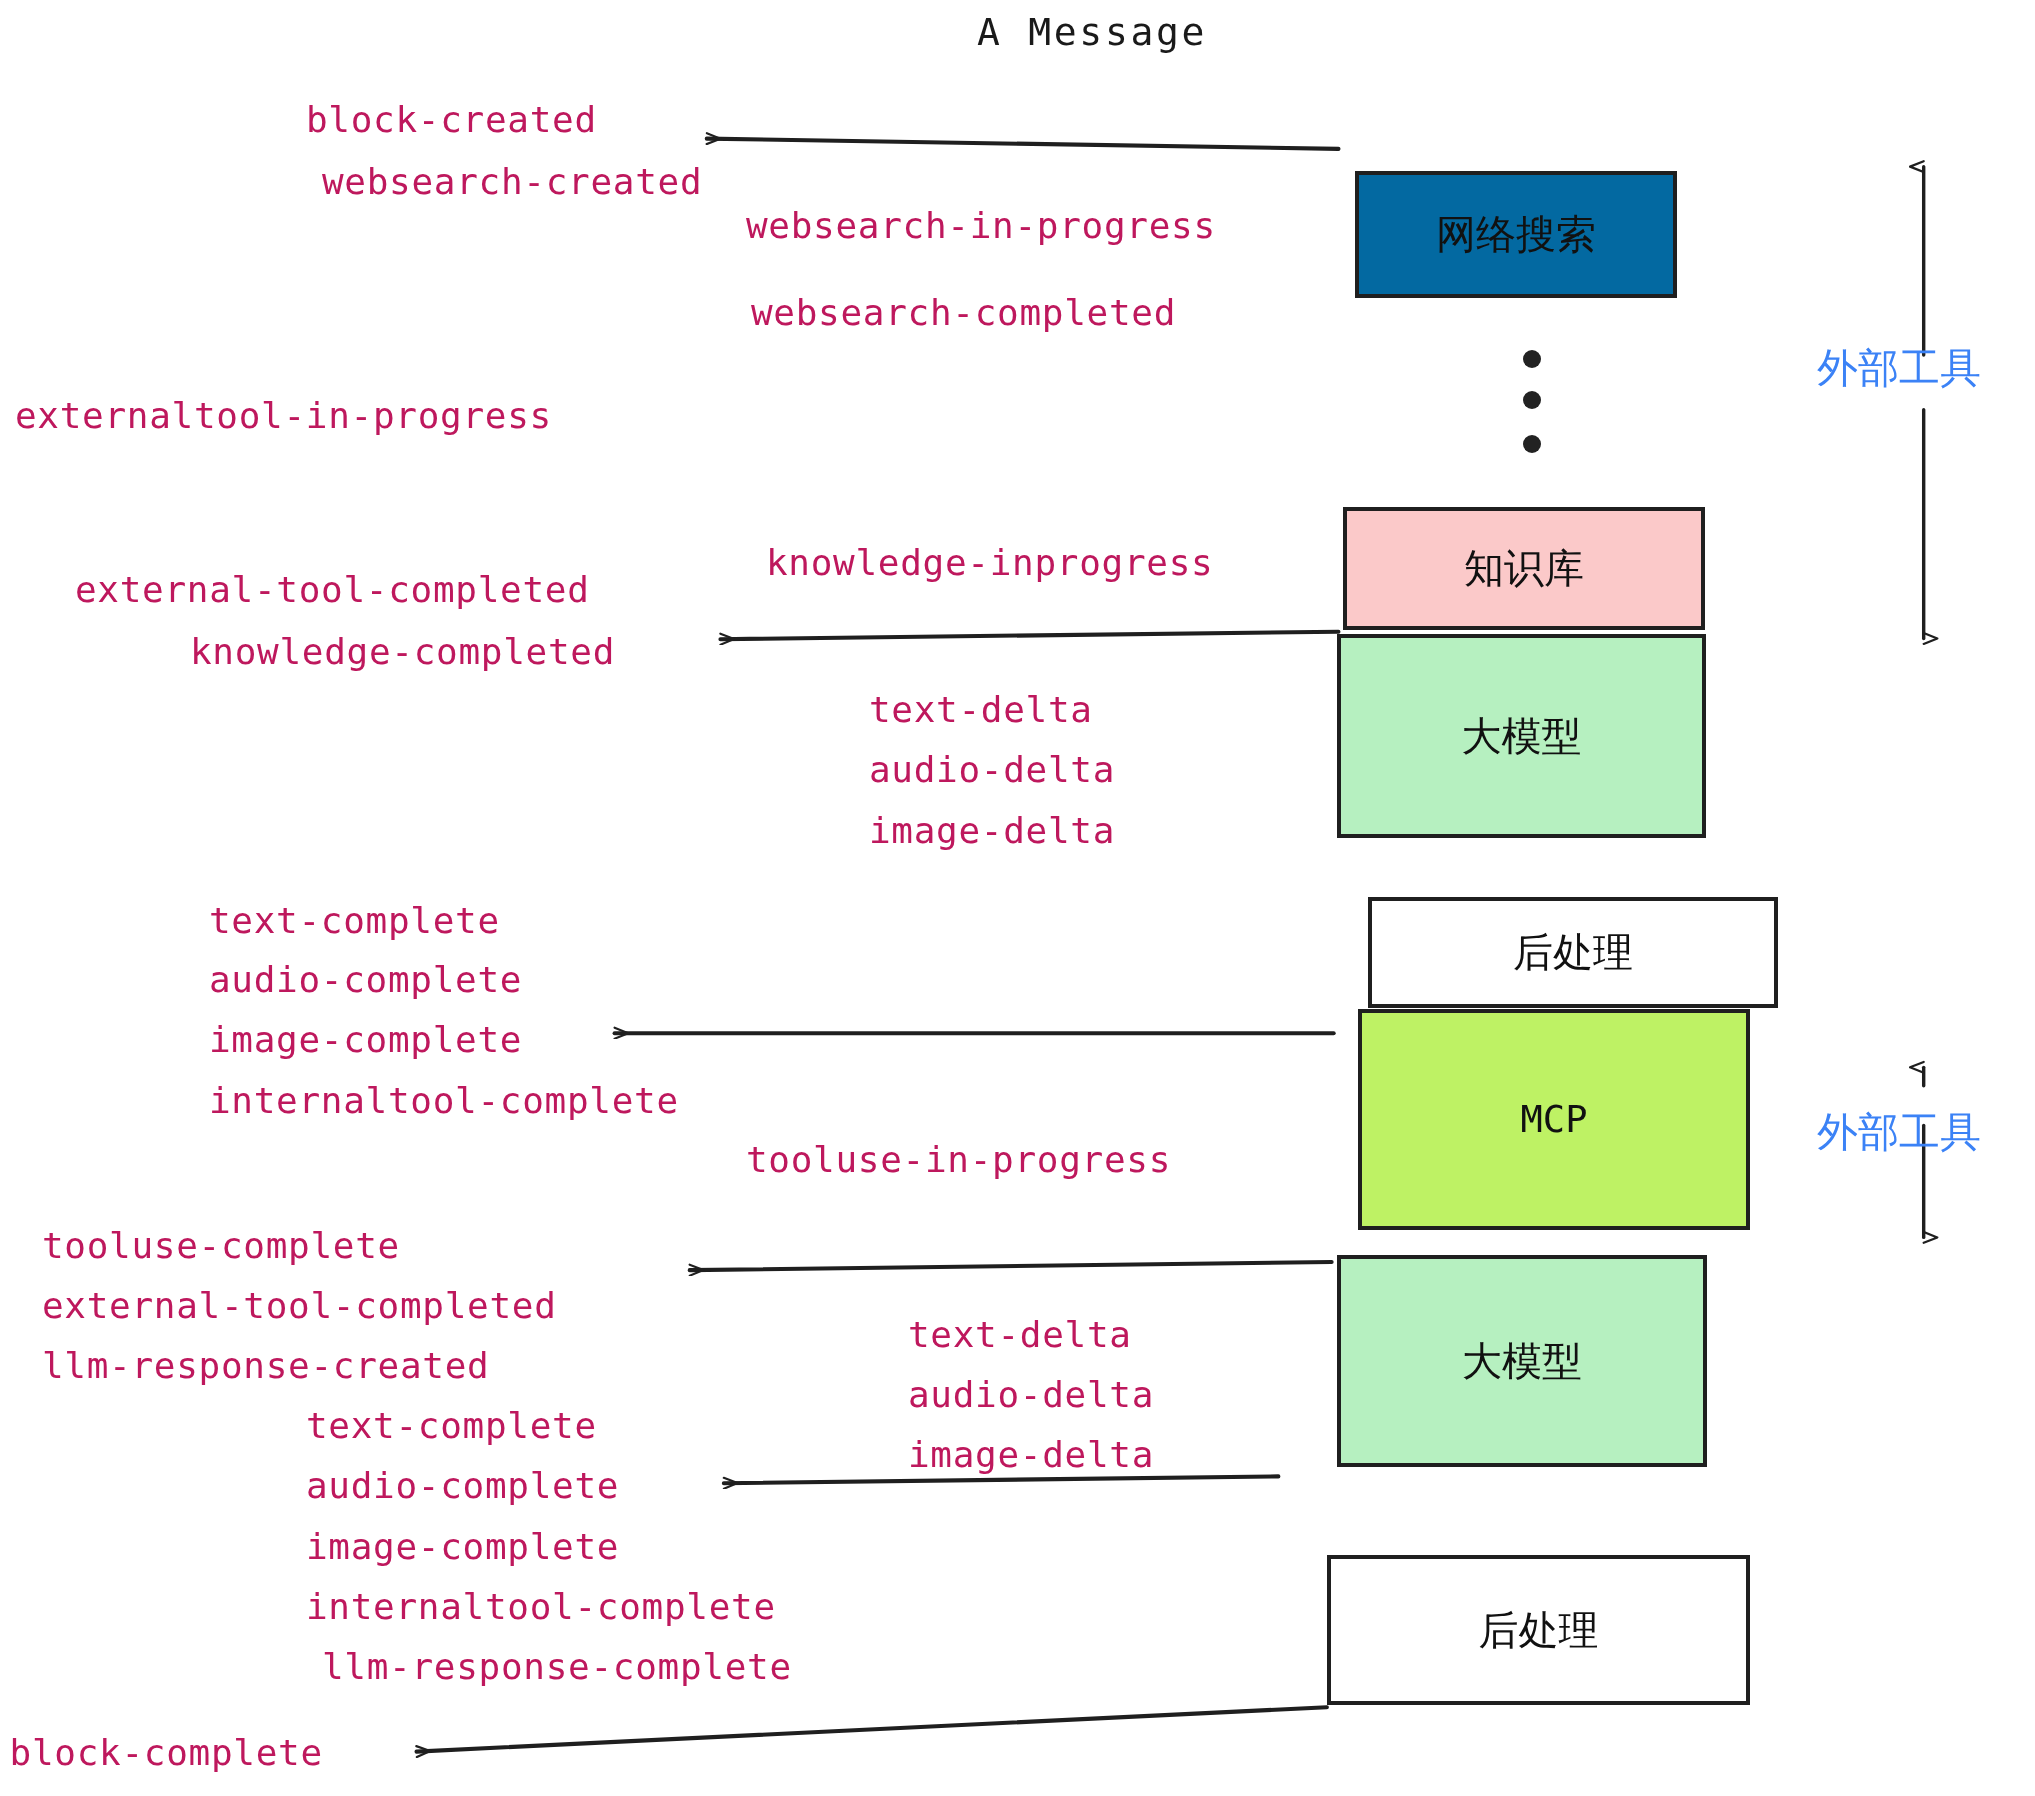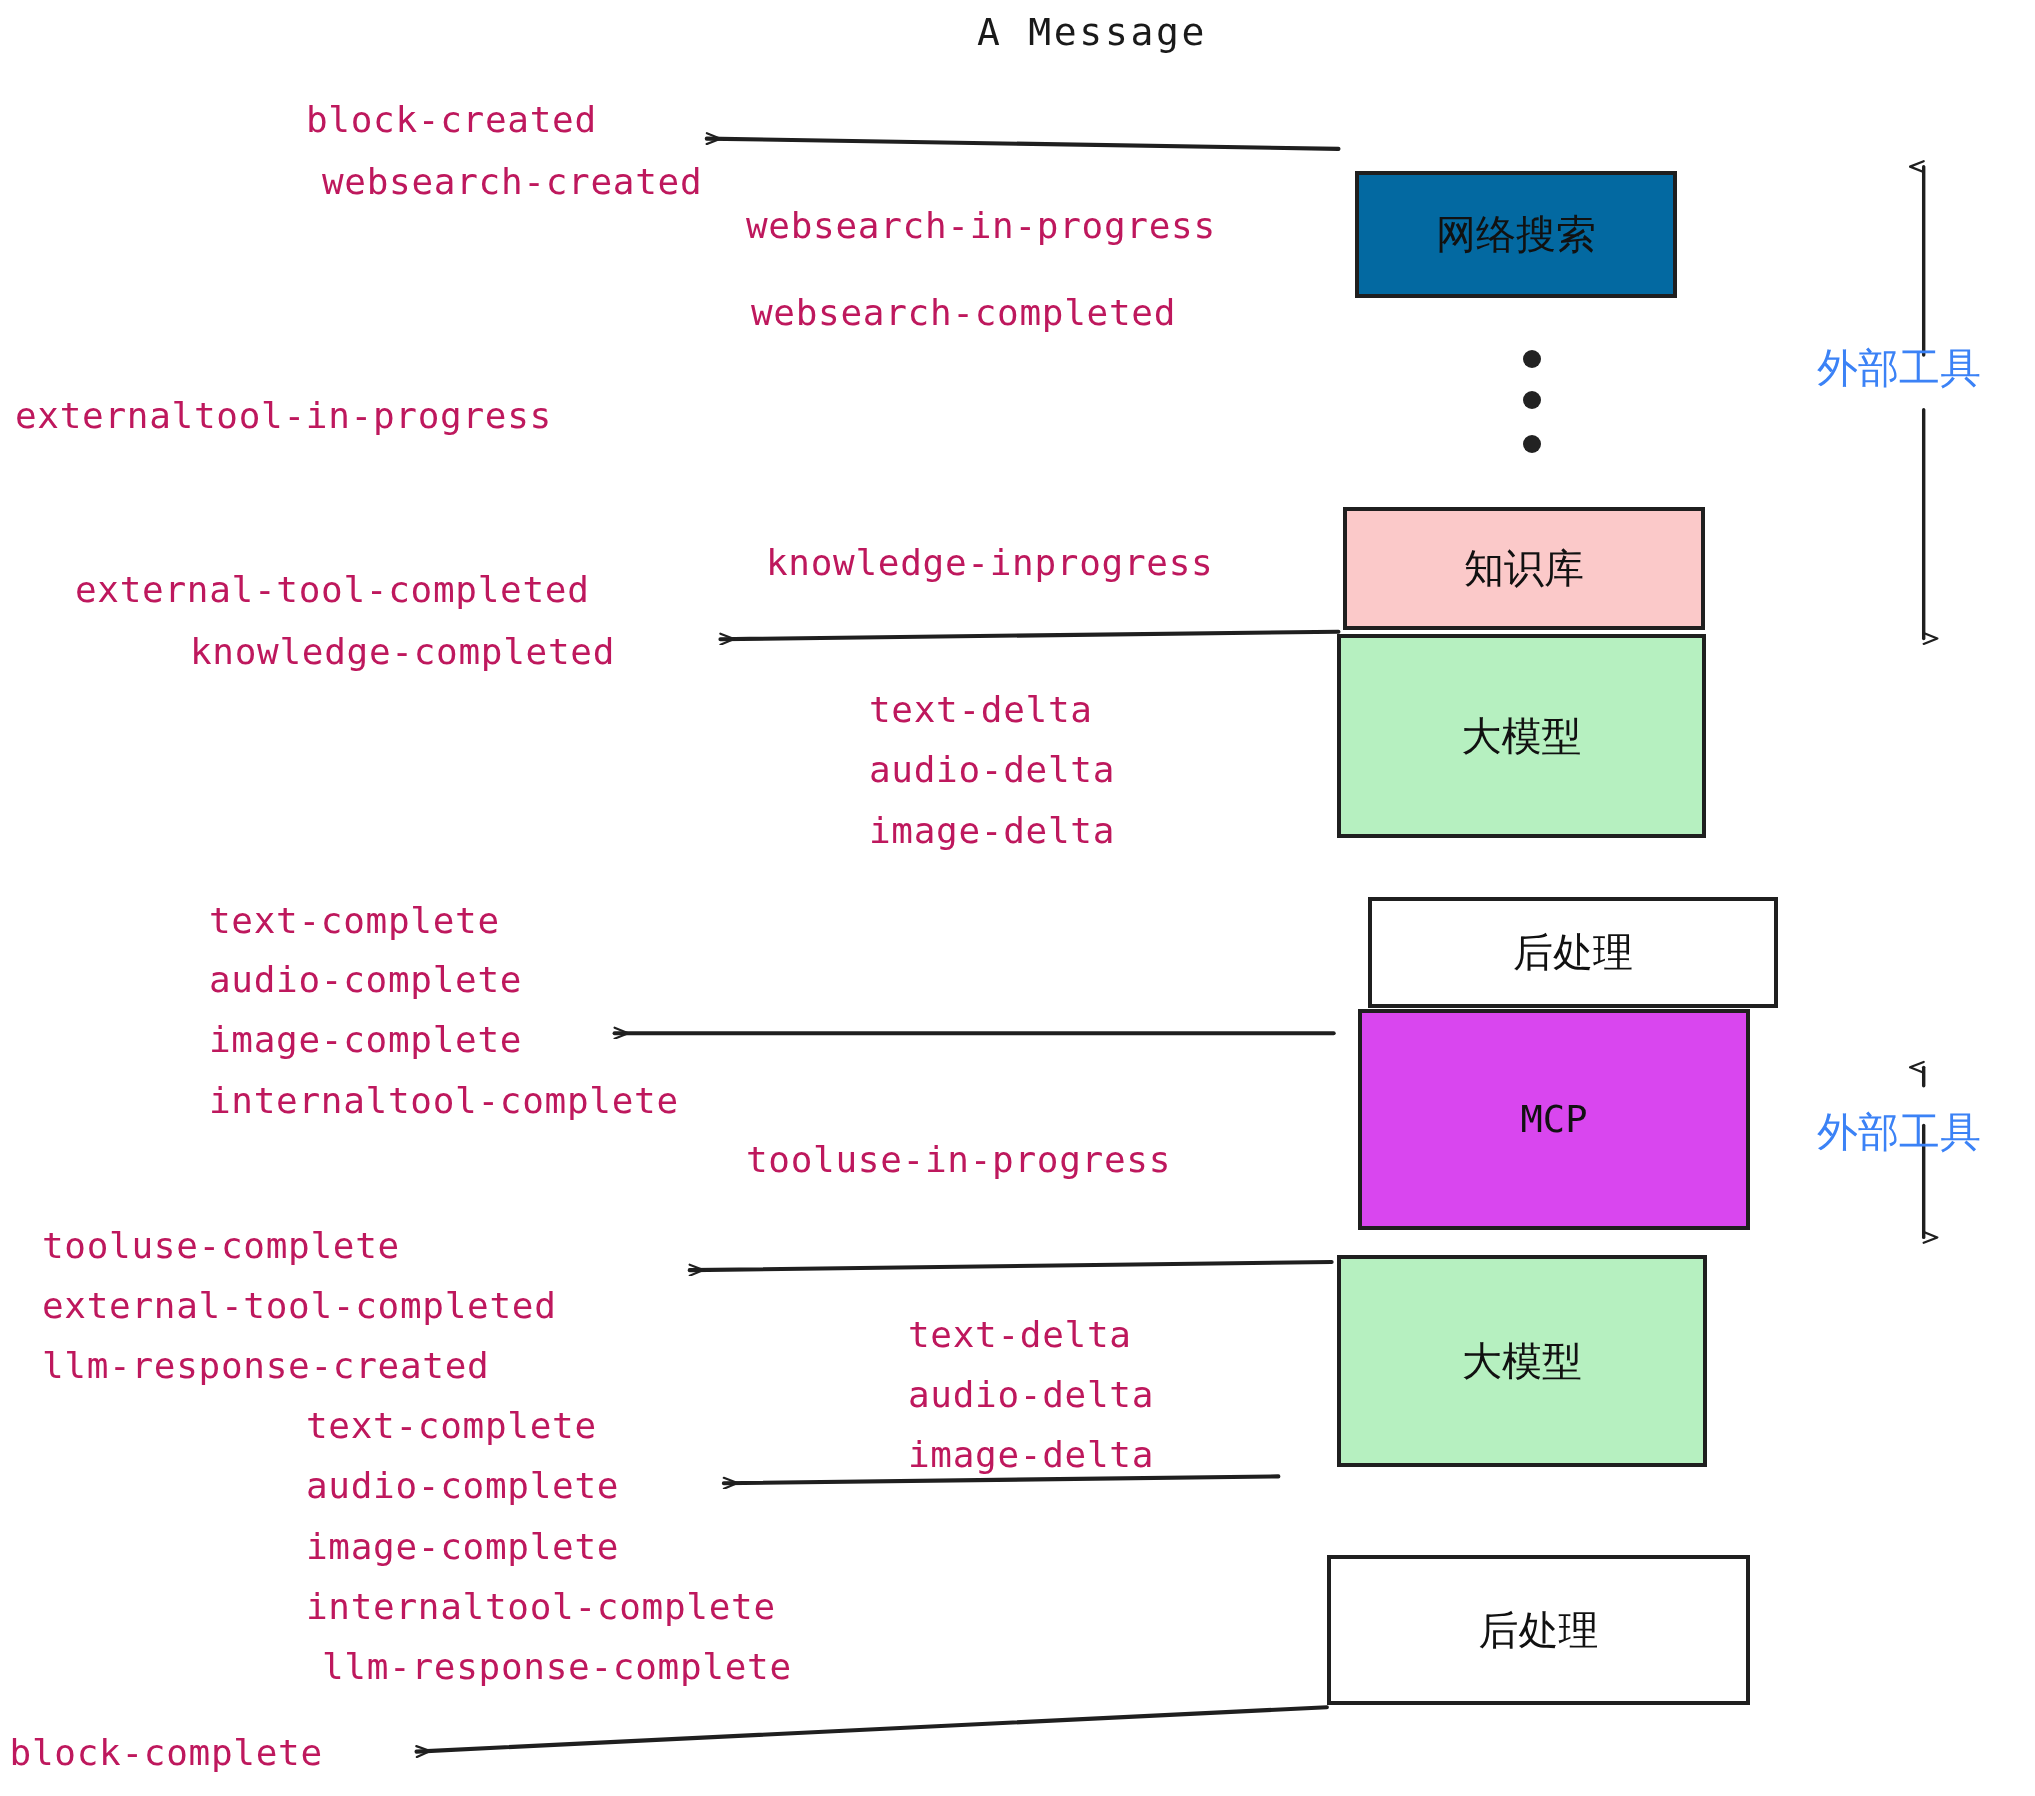--- a/index.html
+++ b/index.html
@@ -99,21 +99,21 @@
       </div>
       <div class="nodebox" style="left: 1343px; top: 507px; width: 362px; height: 123px; background: rgb(251, 201, 201); border-color: rgb(31, 31, 31);">
         <span>知识库</span>
       </div>
       <div class="nodebox" style="left: 1337px; top: 634px; width: 369px; height: 204px; background: rgb(182, 240, 192); border-color: rgb(31, 31, 31);">
         <span>大模型</span>
       </div>
       <div class="nodebox" style="left: 1368px; top: 897px; width: 410px; height: 111px; background: rgb(255, 255, 255); border-color: rgb(31, 31, 31);">
         <span>后处理</span>
       </div>
-      <div class="nodebox mono" style="left: 1358px; top: 1009px; width: 392px; height: 221px; background: #d946ef; border-color: rgb(31, 31, 31);">
+      <div class="nodebox mono" style="left: 1358px; top: 1009px; width: 392px; height: 221px; background: #bef264; border-color: rgb(31, 31, 31);">
         <span>MCP</span>
       </div>
       <div class="nodebox" style="left: 1337px; top: 1255px; width: 370px; height: 212px; background: rgb(182, 240, 192); border-color: rgb(31, 31, 31);">
         <span>大模型</span>
       </div>
       <div class="nodebox" style="left: 1327px; top: 1555px; width: 423px; height: 150px; background: rgb(255, 255, 255); border-color: rgb(31, 31, 31);">
         <span>后处理</span>
       </div>
     </div>
   <div id="events">

